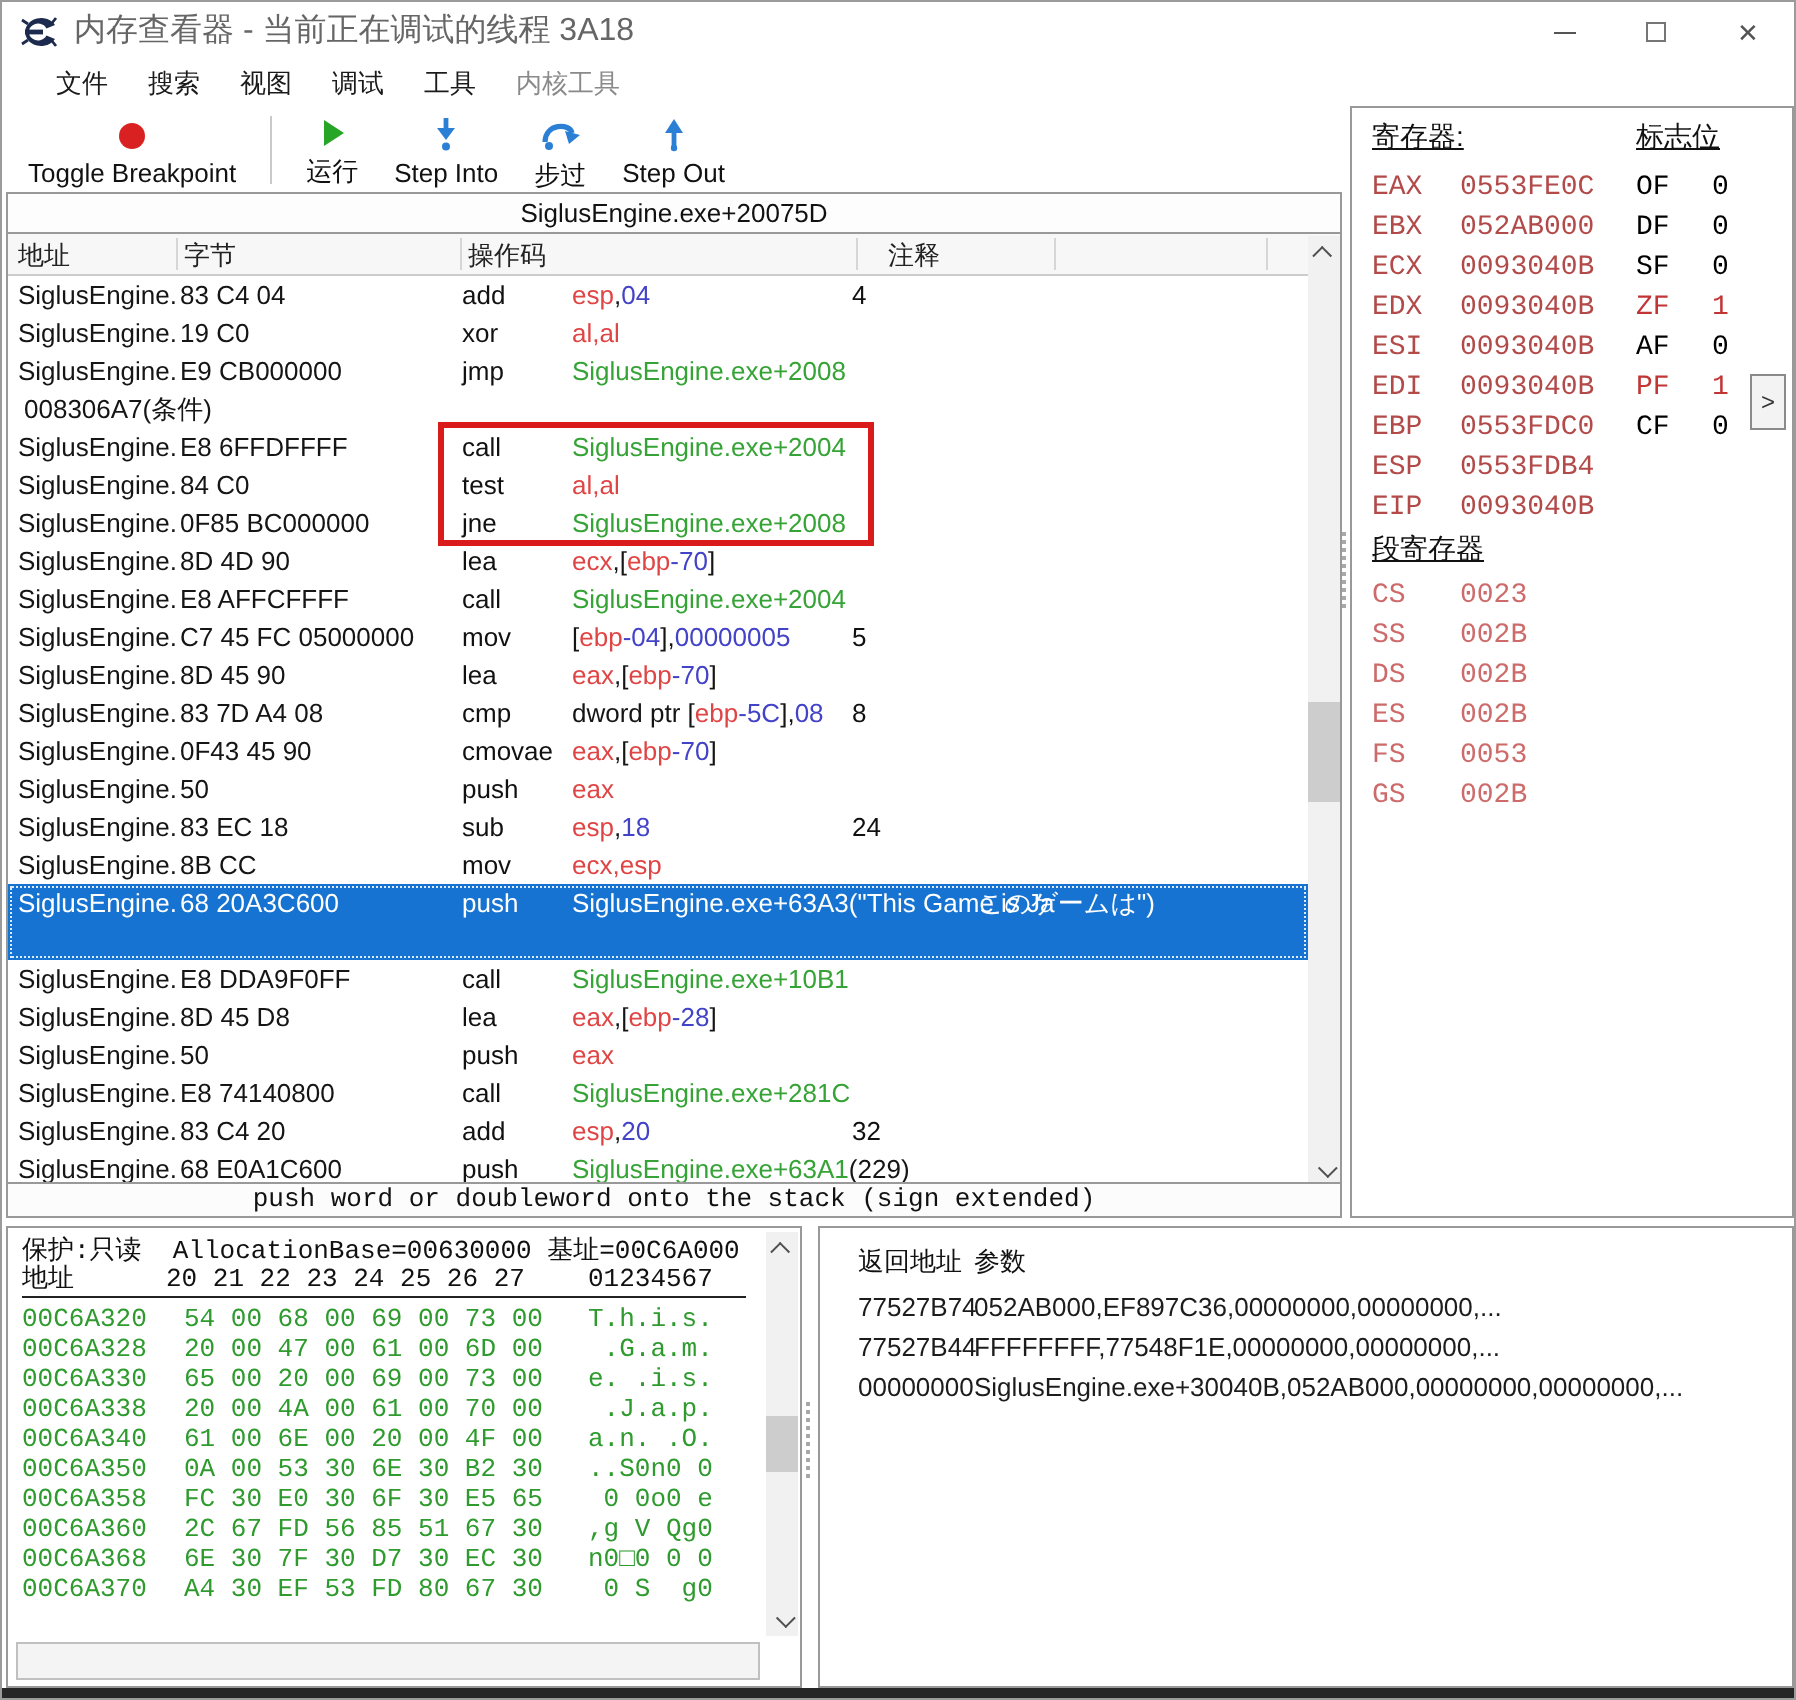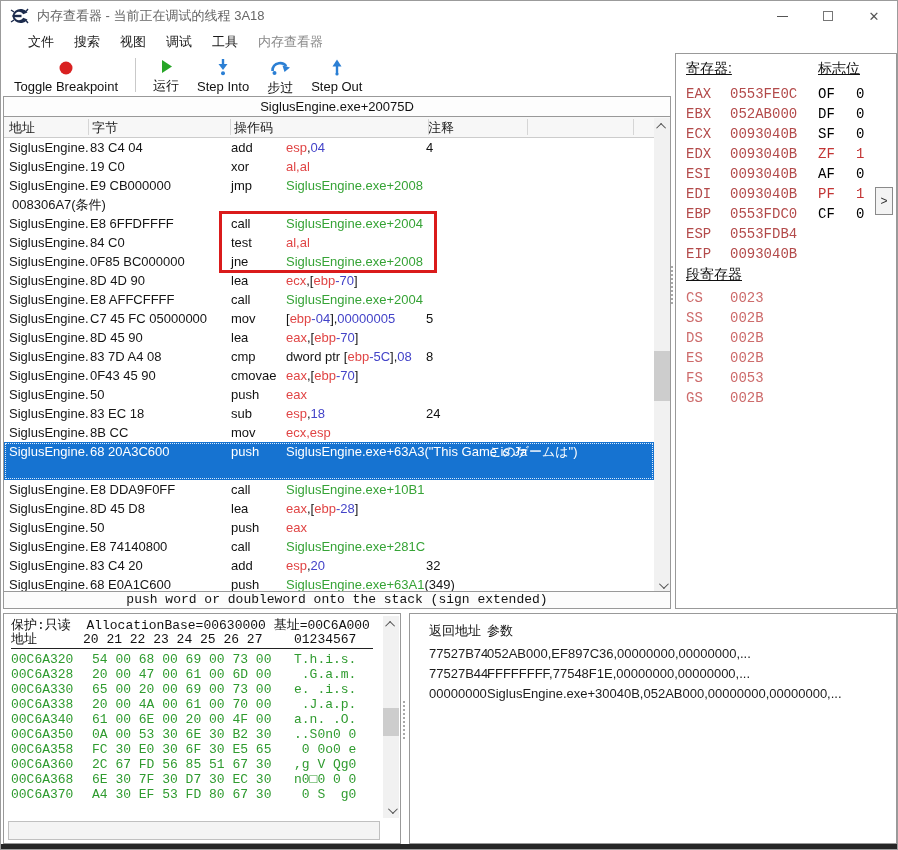--- a/index.html
+++ b/index.html
@@ -3,21 +3,21 @@
 <meta charset="utf-8">
 <style>
   *{margin:0;padding:0;box-sizing:border-box}
   html,body{background:#e8e8e8}
   body{font-family:"Liberation Sans",sans-serif}
   .window{position:relative;width:898px;height:850px;background:#fff;border:1px solid #9b9b9b;overflow:hidden}
 
   
   .titlebar{position:absolute;left:0;top:0;right:0;height:30px;background:#fff}
   .app-icon{position:absolute;left:9px;top:5px;width:20px;height:20px}
-  .title-text{position:absolute;left:36px;top:0;line-height:30px;font-size:13px;color:#666;white-space:nowrap}
+  .title-text{position:absolute;left:36px;top:0;line-height:30px;font-size:16px;color:#666;white-space:nowrap}
   .win-btn{position:absolute;top:0;width:42px;height:30px;display:flex;align-items:center;justify-content:center}
   .wb-min{right:94px}.wb-max{right:48px}.wb-close{right:2px}
   .min-glyph{width:11px;height:1px;background:#555}
   .max-glyph{width:10px;height:10px;border:1px solid #767676}
   .close-glyph{font-size:13px;color:#555;line-height:1}
 
   
   .menubar{position:absolute;left:0;top:30px;width:670px;height:22px;display:flex;padding-left:17px;background:#fff}
   .menu-item{padding:0 10px;font-size:13px;line-height:22px;color:#1a1a1a;white-space:nowrap}
   .menu-item.disabled{color:#8a8a8a}
@@ -121,21 +121,21 @@
         <div class="close-glyph">✕</div>
       </div>
   </div>
 
   <div class="menubar">
       <div class="menu-item">文件</div>
       <div class="menu-item">搜索</div>
       <div class="menu-item">视图</div>
       <div class="menu-item">调试</div>
       <div class="menu-item">工具</div>
-      <div class="menu-item disabled">内存查看器</div>
+      <div class="menu-item disabled">内核工具</div>
     </div>
 
   <div class="toolbar">
       <div class="tool-btn">
         <div class="tb-icon">
           <svg width="16" height="16">
             <circle cx="8" cy="9" r="6.5" fill="#d92121"></circle>
           </svg>
         </div>
         <div class="tb-label">Toggle Breakpoint</div>
@@ -180,21 +180,21 @@
         <div class="tb-label">Step Out</div>
       </div>
     </div>
 
   <div class="disasm">
     <div class="disasm-title">SiglusEngine.exe+20075D</div>
     <div class="colheader">
         <div class="col" style="left: 5px;">地址</div>
         <div class="col" style="left: 88px;">字节</div>
         <div class="col" style="left: 230px;">操作码</div>
-        <div class="col" style="left: 424px; text-align: right;">注释</div>
+        <div class="col" style="left: 440px; text-align: right;">注释</div>
         <div class="col-div" style="left: 84px;"></div>
         <div class="col-div" style="left: 226px;"></div>
         <div class="col-div" style="left: 424px;"></div>
         <div class="col-div" style="left: 523px;"></div>
         <div class="col-div" style="left: 629px;"></div>
       </div>
     <div class="disasm-rows">
       <div class="redbox"></div>
     <div class="drow">
           <span class="d-addr">SiglusEngine.</span>
@@ -328,21 +328,21 @@
           <span class="d-addr">SiglusEngine.</span>
           <span class="d-bytes">83 C4 20</span>
           <span class="d-mn">add</span>
           <span class="d-ops"><span class="c-reg">esp</span><span class="c-pln">,</span><span class="c-imm">20</span></span>
           <span class="d-cm">32</span>
         </div>
         <div class="drow">
           <span class="d-addr">SiglusEngine.</span>
           <span class="d-bytes">68 E0A1C600</span>
           <span class="d-mn">push</span>
-          <span class="d-ops"><span class="c-sym">SiglusEngine.exe+63A1</span><span class="c-pln">(349)</span></span>
+          <span class="d-ops"><span class="c-sym">SiglusEngine.exe+63A1</span><span class="c-pln">(229)</span></span>
         </div>
       </div>
     <div class="vscroll dis-scroll">
       <div class="sb-btn sb-up">
           <div class="chev up"></div>
         </div>
       <div class="sb-thumb" style="top:233px;height:50px"></div>
       <div class="sb-btn sb-down">
           <div class="chev down"></div>
         </div>

